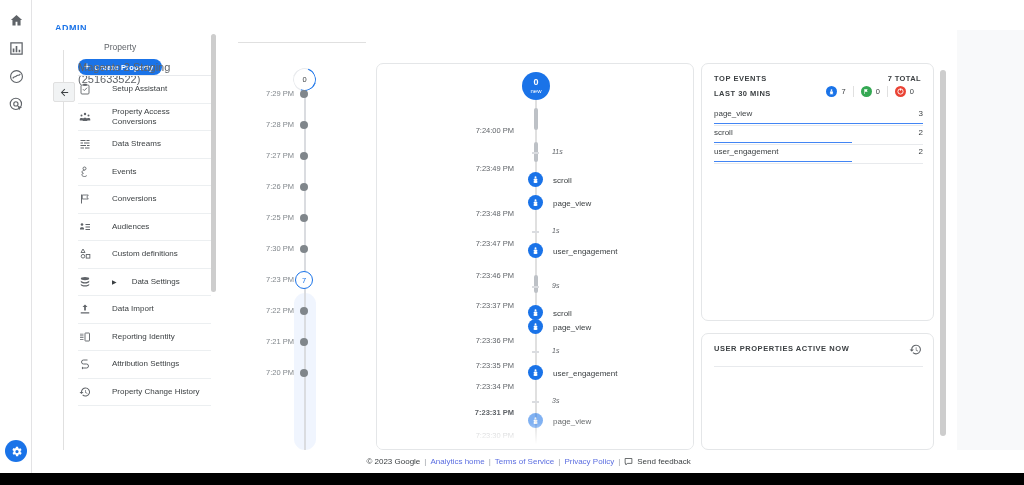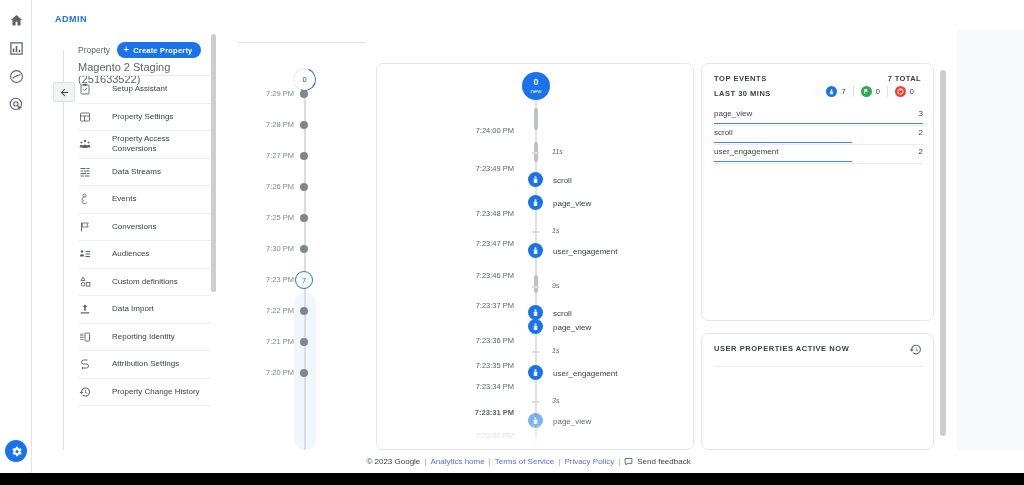--- a/index.html
+++ b/index.html
@@ -37,21 +37,21 @@
   #rail-settings {
     position: absolute; left: 5px; top: 440px;
     width: 22px; height: 22px; border-radius: 50%;
     background: #1a73e8;
     display: flex; align-items: center; justify-content: center;
   }
   #rail-settings svg { width: 13px; height: 13px; fill: #ffffff; }
 
   
   #tabbar {
-    position: absolute; left: 33px; top: 4px;
+    position: absolute; left: 33px; top: 13px;
     width: 787px; height: 30px;
     background: #ffffff;
   }
   .tab {
     position: absolute; top: 0; height: 30px;
     display: flex; align-items: center;
     font-size: 9px; letter-spacing: .5px; font-weight: 600;
     color: #5f6368; cursor: pointer;
   }
   .tab.active { color: #1a73e8; }
@@ -71,21 +71,21 @@
 
   
   #sidebar {
     position: absolute; left: 0; top: 0;
     width: 185px; height: 420px;
     background: #ffffff;
     overflow: hidden;
   }
   #prop-header {
     position: absolute; left: 45px; top: 12px;
-    display: flex; align-items: center; gap: 7px;
+    display: flex; align-items: center; gap: 7px; flex-direction: column;
   }
   #prop-label { font-size: 8.5px; color: #5f6368; }
   #create-property-btn {
     display: flex; align-items: center; gap: 4px;
     background: #1a73e8; color: #fff;
     border-radius: 10px; padding: 3px 9px 3px 6px;
     font-size: 7.5px; font-weight: 700; letter-spacing: .2px;
     cursor: pointer; white-space: nowrap;
   }
   #create-property-btn .plus { font-size: 10px; line-height: 1; font-weight: 400; }
@@ -412,29 +412,20 @@
                 <rect x="4" y="4" width="16" height="18" rx="2" fill="none" stroke="#5f6368" stroke-width="1.8"></rect>
                 <path d="M8 12.5l2.6 2.6L16 9.5" fill="none" stroke="#5f6368" stroke-width="1.8"></path>
                 <rect x="8.5" y="1.6" width="7" height="4" rx="1" fill="#5f6368"></rect>
               </svg>
             </span>
             <span class="menu-txt">Setup Assistant</span>
           </div>
           <div class="menu-item">
             <span class="menu-ico">
               <svg viewBox="0 0 24 24">
-                <rect x="3" y="4" width="18" height="16" rx="1.5" fill="none" stroke="#5f6368" stroke-width="1.8"></rect>
-                <path d="M3 10h18M11 10v10" stroke="#5f6368" stroke-width="1.8"></path>
-              </svg>
-            </span>
-            <span class="menu-txt">Property Settings</span>
-          </div>
-          <div class="menu-item">
-            <span class="menu-ico">
-              <svg viewBox="0 0 24 24">
                 <circle cx="12" cy="6" r="2.4"></circle>
                 <circle cx="5" cy="9" r="2"></circle>
                 <circle cx="19" cy="9" r="2"></circle>
                 <path d="M1.5 19v-2.5c0-1.7 1.6-2.7 3.5-2.7s3.5 1 3.5 2.7V19zM15.5 19v-2.5c0-1.7 1.6-2.7 3.5-2.7s3.5 1 3.5 2.7V19zM7.5 20v-3c0-2 2-3.3 4.5-3.3s4.5 1.3 4.5 3.3v3z"></path>
               </svg>
             </span>
             <span class="menu-txt">Property Access Conversions</span>
           </div>
           <div class="menu-item">
             <span class="menu-ico">
@@ -474,20 +465,31 @@
           </div>
           <div class="menu-item">
             <span class="menu-ico">
               <svg viewBox="0 0 24 24">
                 <path d="M8 2l4 7H4z" fill="none" stroke="#5f6368" stroke-width="1.8"></path>
                 <circle cx="8" cy="16.5" r="3.6" fill="none" stroke="#5f6368" stroke-width="1.8"></circle>
                 <rect x="14.5" y="13" width="7.2" height="7.2" fill="none" stroke="#5f6368" stroke-width="1.8"></rect>
               </svg>
             </span>
             <span class="menu-txt">Custom definitions</span>
+          </div>
+          <div class="menu-item">
+            <span class="menu-ico">
+              <svg viewBox="0 0 24 24">
+                <ellipse cx="12" cy="5.2" rx="8.4" ry="3.1"></ellipse>
+                <path d="M3.6 9.2c0 1.7 3.8 3.1 8.4 3.1s8.4-1.4 8.4-3.1v2.6c0 1.7-3.8 3.1-8.4 3.1s-8.4-1.4-8.4-3.1z"></path>
+                <path d="M3.6 15.5c0 1.7 3.8 3.1 8.4 3.1s8.4-1.4 8.4-3.1v2.6c0 1.7-3.8 3.1-8.4 3.1s-8.4-1.4-8.4-3.1z"></path>
+              </svg>
+            </span>
+            <span class="menu-caret">▶</span>
+            <span class="menu-txt">Data Settings</span>
           </div>
           <div class="menu-item">
             <span class="menu-ico">
               <svg viewBox="0 0 24 24">
                 <path d="M12 3l5 5h-3.3v7h-3.4V8H7z"></path>
                 <path d="M3.5 18.5h17V21h-17z"></path>
               </svg>
             </span>
             <span class="menu-txt">Data Import</span>
           </div>

